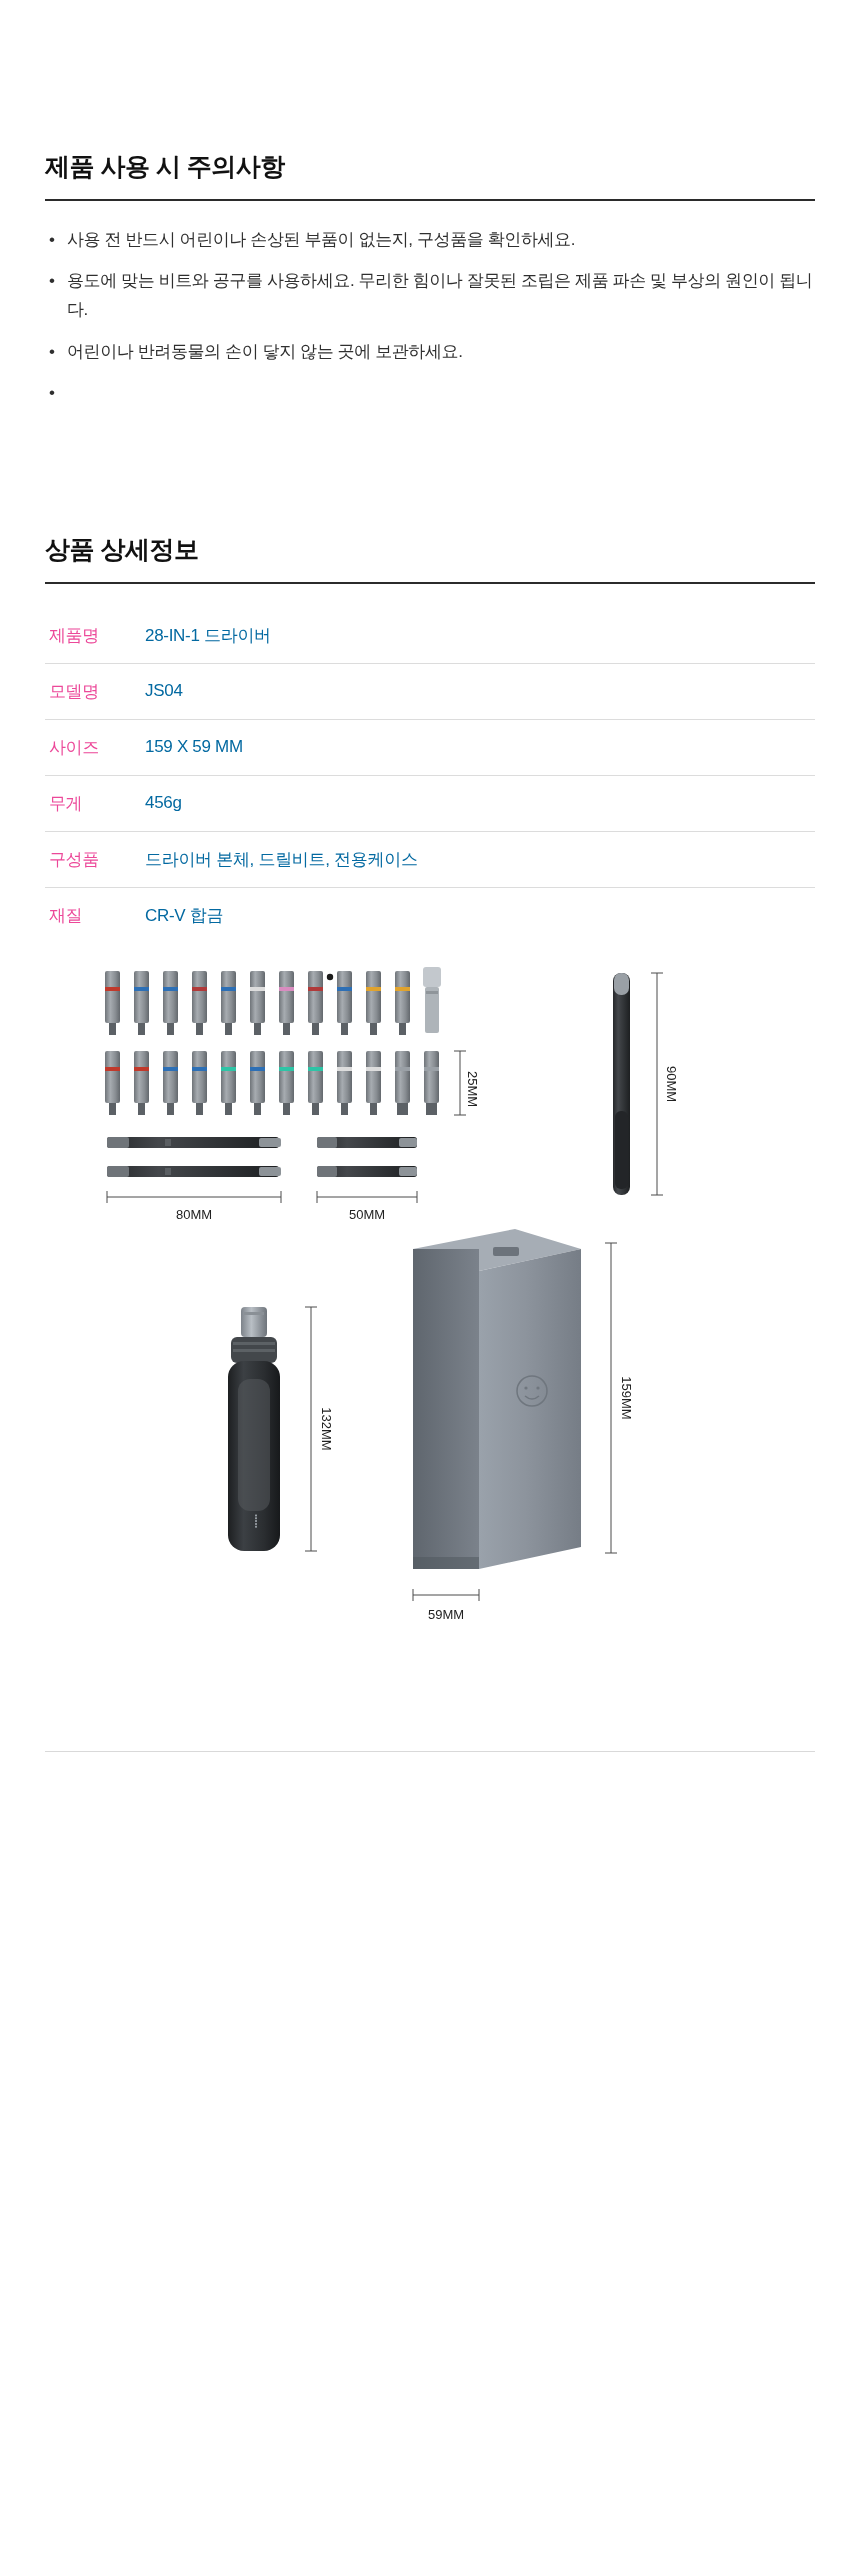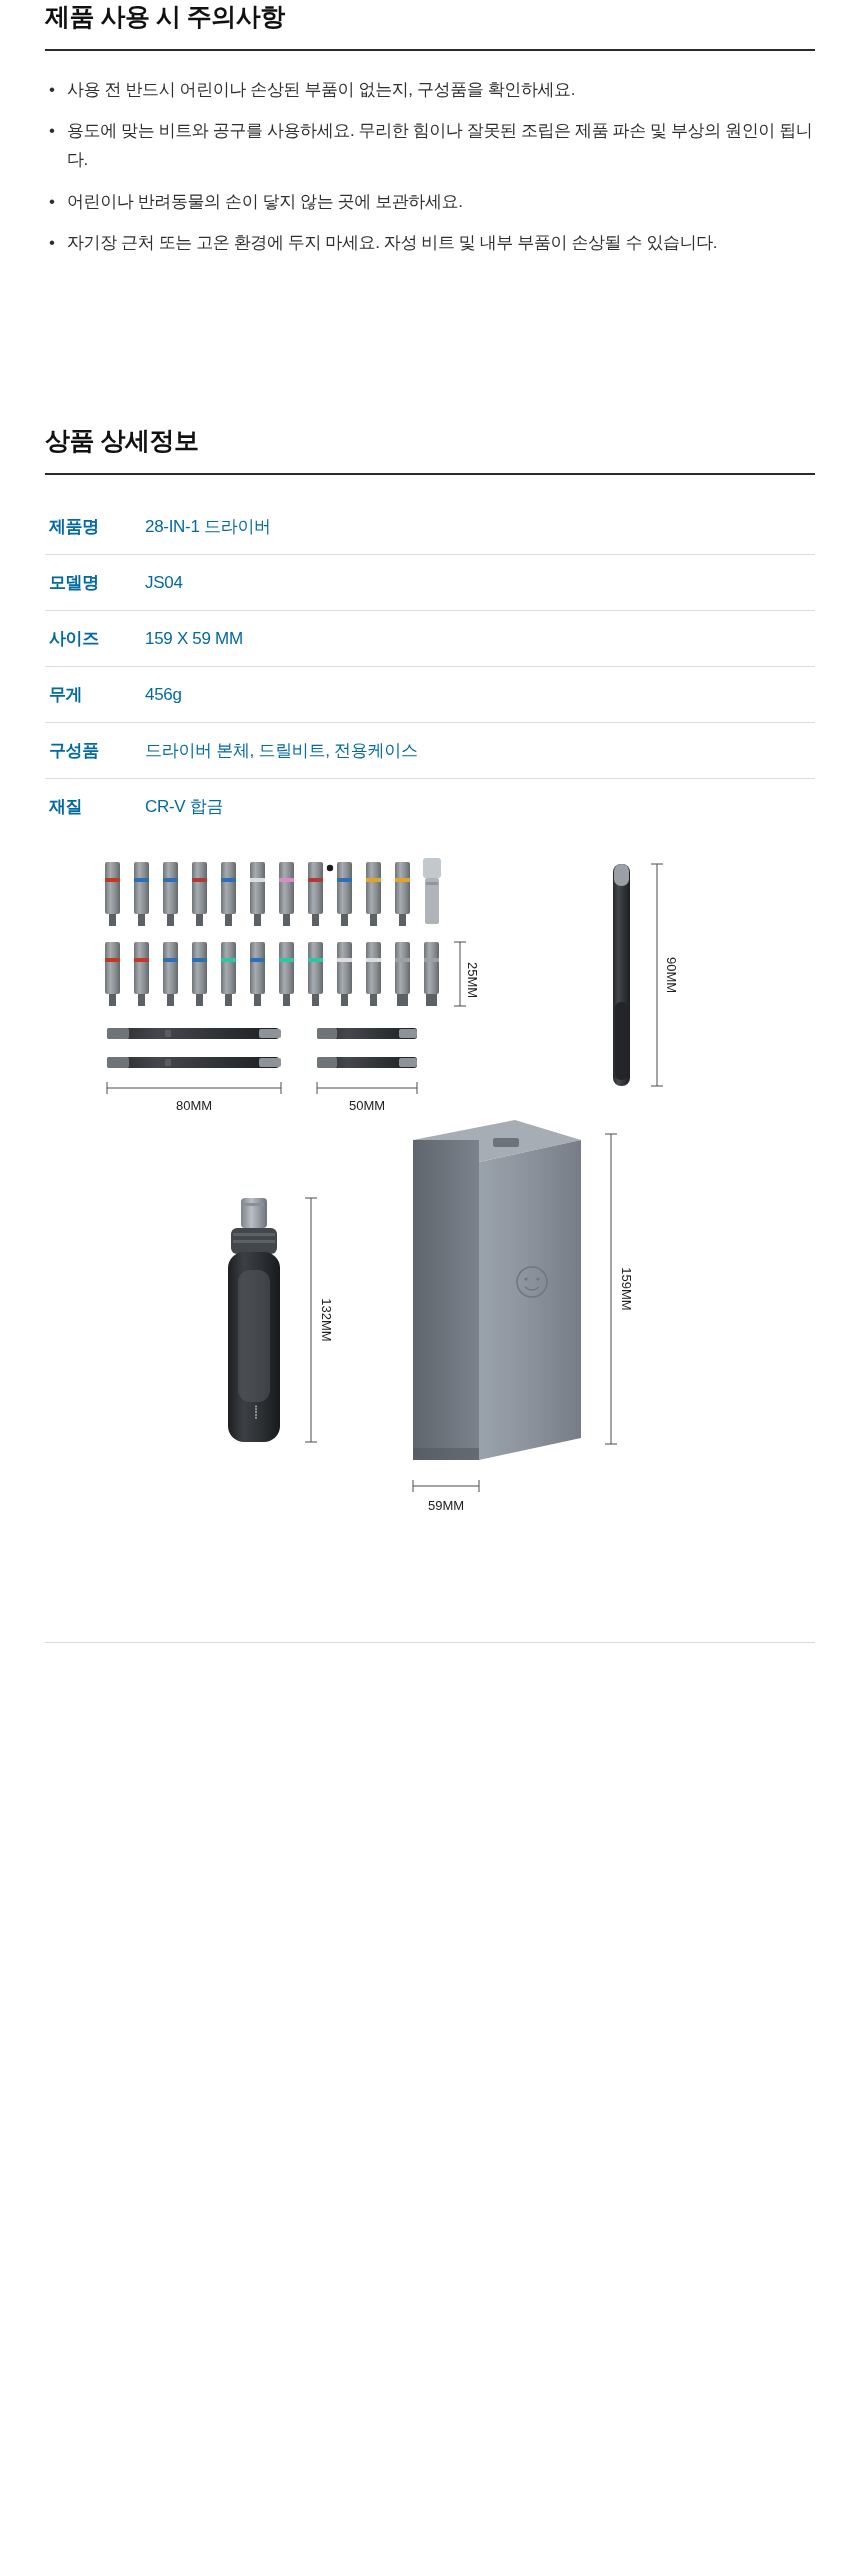--- a/index.html
+++ b/index.html
@@ -15,21 +15,21 @@
     color: #1a1a1a;
     position: relative;
   }
   .page {
     width: 860px;
     margin: 0 auto;
     padding: 0 45px;
   }
 
   
-  .section-caution { }
+  .section-caution { padding-top: 150px; }
   .sec-title {
     font-size: 25px;
     font-weight: bold;
     letter-spacing: -0.5px;
     color: #111;
     margin: 0 0 16px 0;
   }
   .rule {
     height: 2px;
     background: #2b2b2b;
@@ -59,22 +59,22 @@
   .section-spec { padding-top: 155px; }
   .spec-table {
     width: 100%;
     border-collapse: collapse;
   }
   .spec-table tr { border-bottom: 1px solid #dcdcdc; }
   .spec-table tr:last-child { border-bottom: none; }
   .spec-table th {
     text-align: left;
     font-size: 17px;
-    font-weight: bold;
-    color: #0369a1;
+    font-weight: normal;
+    color: #ec4899;
     width: 96px;
     padding: 16px 0 16px 4px;
     vertical-align: middle;
     letter-spacing: -0.4px;
   }
   .spec-table td {
     font-size: 17px;
     color: #0369a1;
     padding: 16px 0 16px 4px;
     vertical-align: middle;
@@ -111,21 +111,20 @@
       <li>
         <span class="dot">•</span>
         <span>용도에 맞는 비트와 공구를 사용하세요. 무리한 힘이나 잘못된 조립은 제품 파손 및 부상의 원인이 됩니다.</span>
       </li>
       <li>
         <span class="dot">•</span>
         <span>어린이나 반려동물의 손이 닿지 않는 곳에 보관하세요.</span>
       </li>
       <li>
         <span class="dot">•</span>
-        <span>자기장 근처 또는 고온 환경에 두지 마세요. 자성 비트 및 내부 부품이 손상될 수 있습니다.</span>
       </li>
     </ul>
   </section>
 
   <section class="section-spec">
     <h2 class="sec-title">상품 상세정보</h2>
     <div class="rule"></div>
     <table class="spec-table">
       <tbody>
         <tr>

